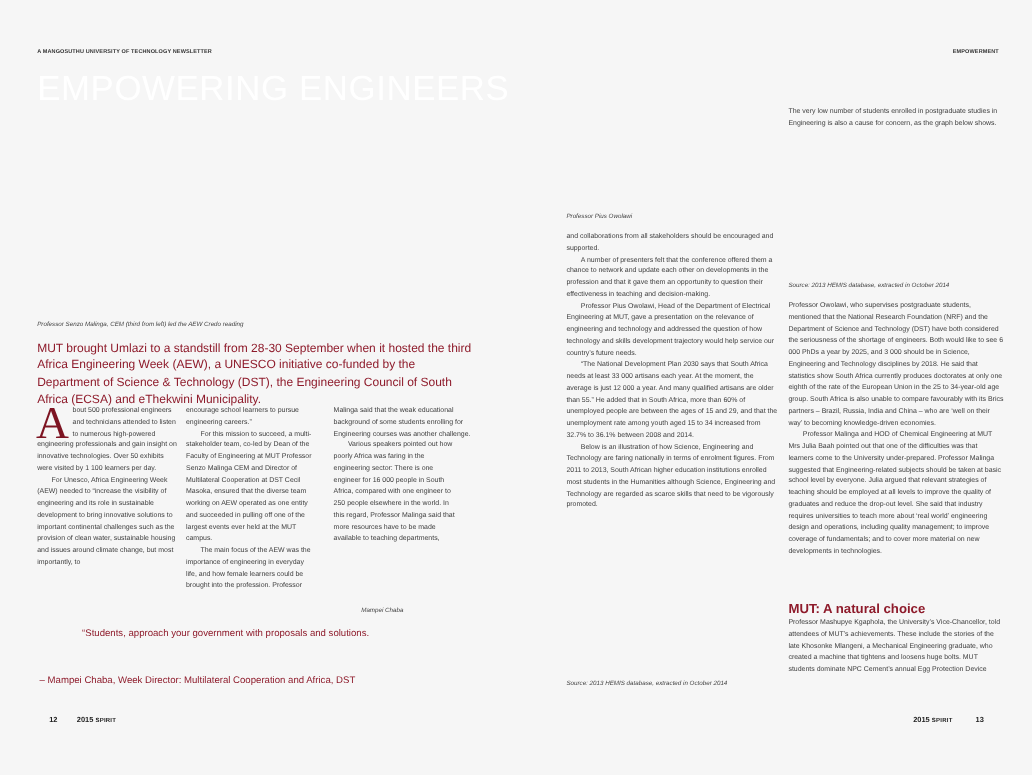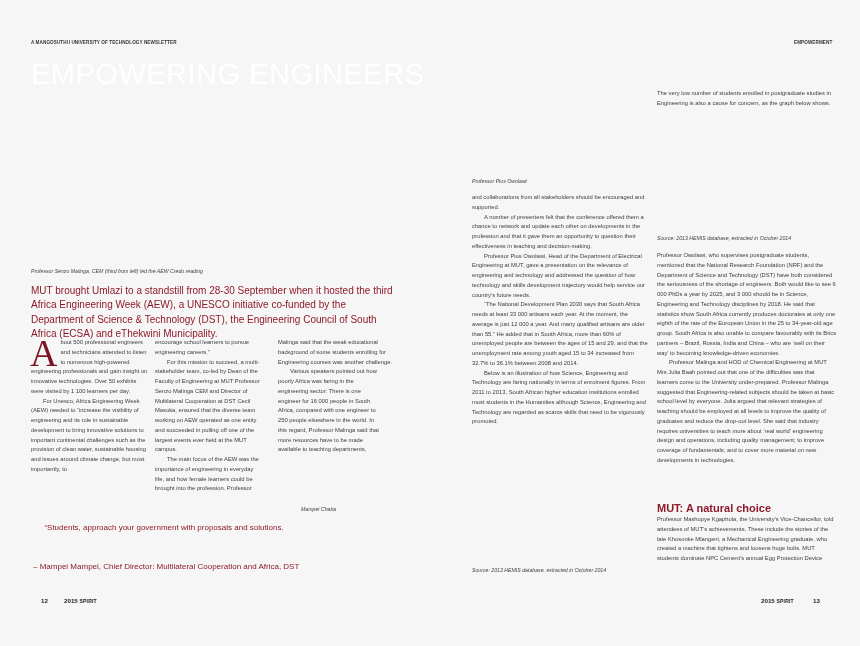--- a/index.html
+++ b/index.html
@@ -97,24 +97,24 @@
   <p class="indent">For this mission to succeed, a multi-stakeholder team, co-led by Dean of the Faculty of Engineering at MUT Professor Senzo Malinga CEM and Director of Multilateral Cooperation at DST Cecil Masoka, ensured that the diverse team working on AEW operated as one entity and succeeded in pulling off one of the largest events ever held at the MUT campus.</p>
   <p class="indent">The main focus of the AEW was the importance of engineering in everyday life, and how female learners could be brought into the profession. Professor</p>
 </div>
 
 <div class="abs body-text" style="left:278px; top:338px; width:115px;">
   <p>Malinga said that the weak educational background of some students enrolling for Engineering courses was another challenge.</p>
   <p class="indent" style="width:106px;">Various speakers pointed out how poorly Africa was faring in the engineering sector: There is one engineer for 16 000 people in South Africa, compared with one engineer to 250 people elsewhere in the world. In this regard, Professor Malinga said that more resources have to be made available to teaching departments,</p>
 </div>
 <div class="abs caption" style="left:301px; top:506px;">Mampei Chaba</div>
 
-<div class="abs quote" style="left:24px; top:523px; width:280px;">
+<div class="abs quote" style="left:48px; top:523px; width:280px;">
   <div>“Students, approach your government with proposals and solutions.</div>
 </div>
-<div class="abs attribution" style="left:33px; top:562px;">– Mampei Mampei, Chief Director: Multilateral Cooperation and Africa, DST</div>
+<div class="abs attribution" style="left:33px; top:562px;">– Mampei Chaba, Week Director: Multilateral Cooperation and Africa, DST</div>
 
 <div class="abs folio" style="left:41px; top:597px;">12</div>
 <div class="abs folio" style="left:64px; top:597px;">
   <span>2015</span>
   <span class="small">SPIRIT</span>
 </div>
 
 <div class="abs running-head" style="left:794px; top:40px;">EMPOWERMENT</div>
 
 <div class="abs caption" style="left:472px; top:178px;">Professor Pius Owolawi</div>

